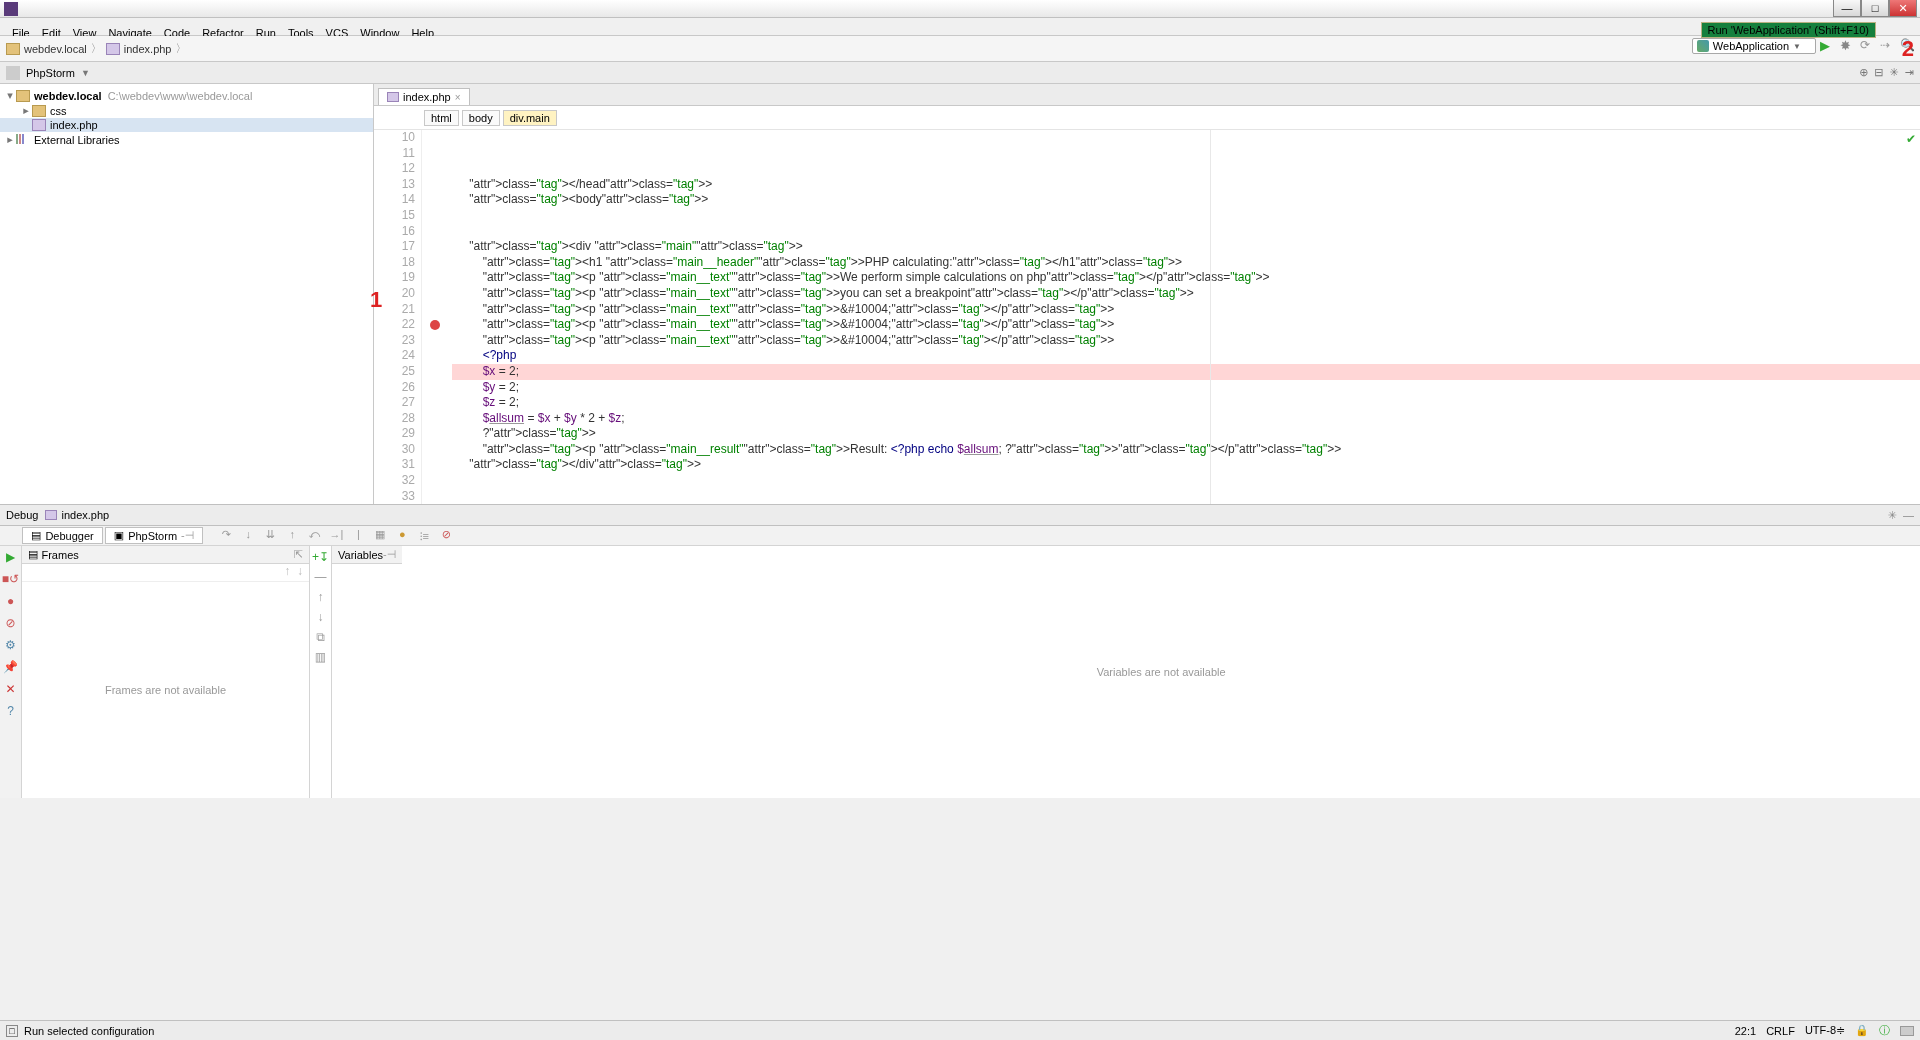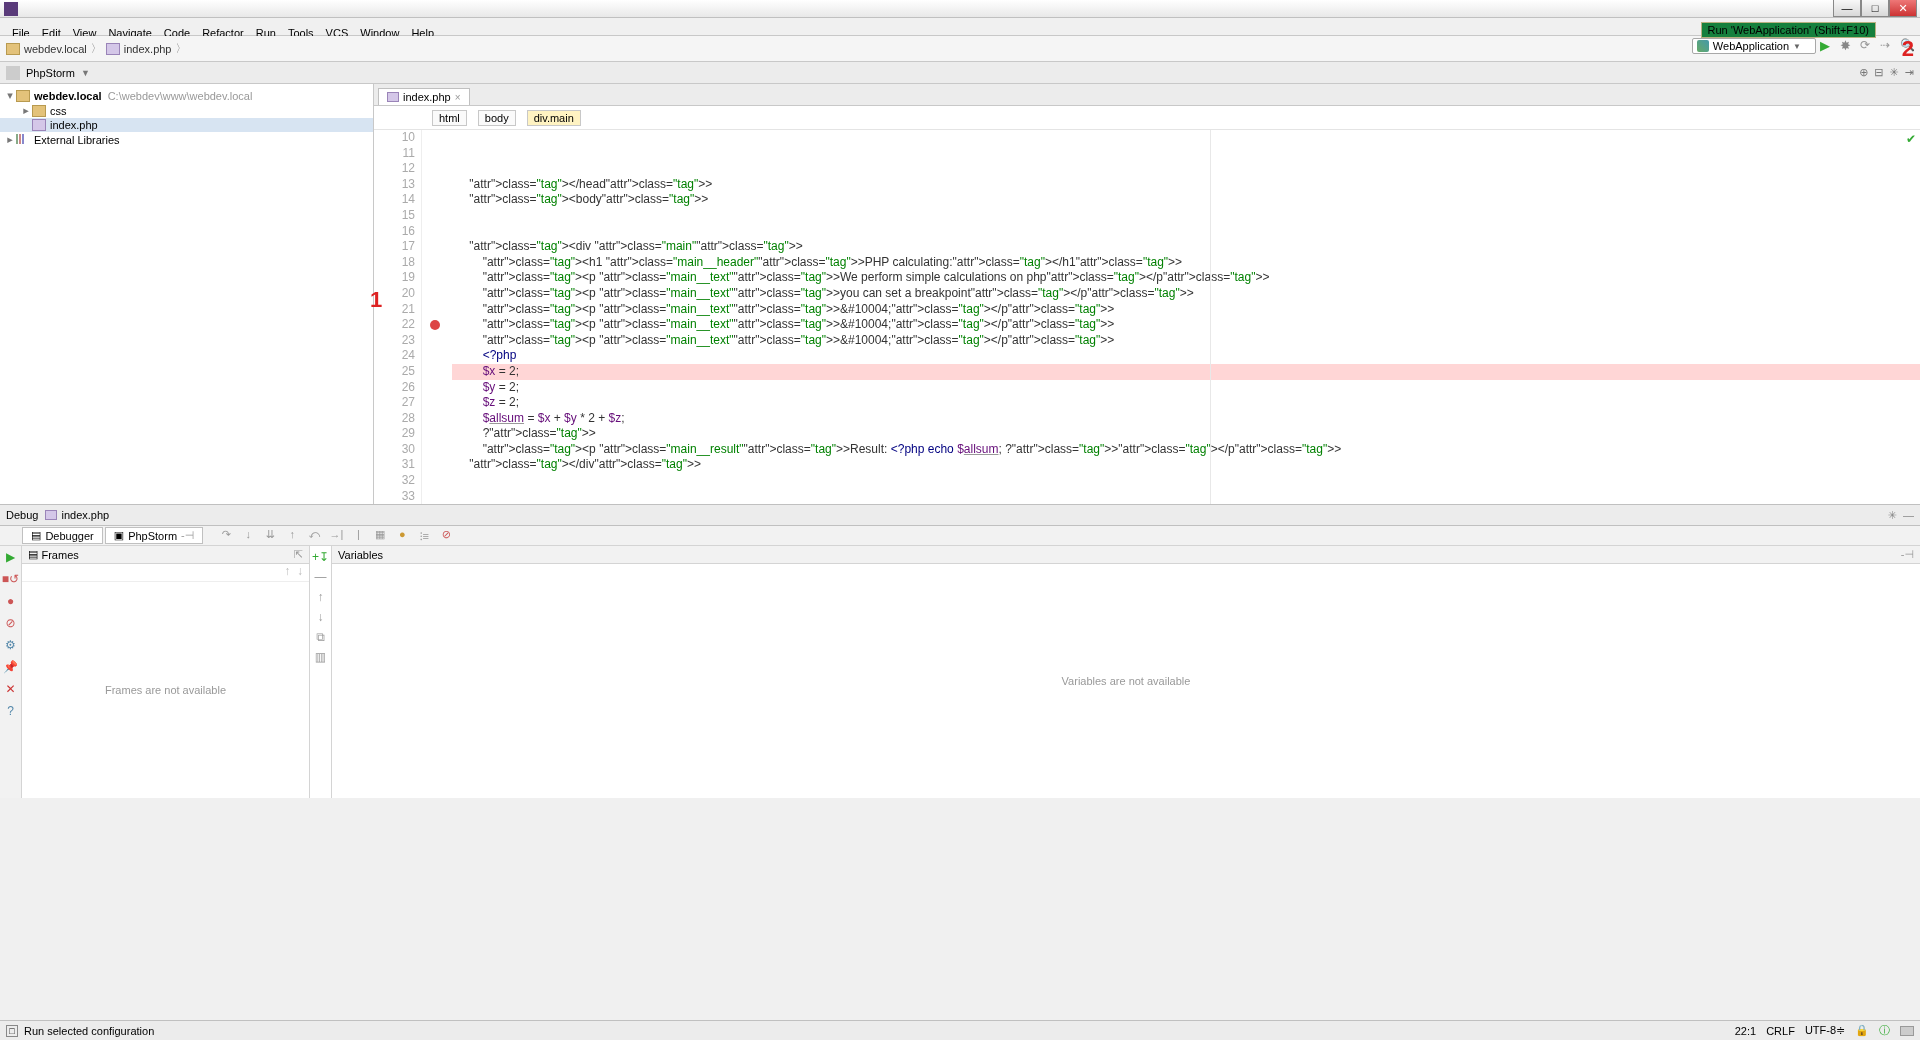--- a/index.html
+++ b/index.html
@@ -59,21 +59,21 @@
 .libbars i:nth-child(2){background:#c88;}
 .libbars i:nth-child(3){background:#88c;}
 .grey{color:#999;margin-left:6px;}
 
 
 .editor-wrap{flex:1;display:flex;flex-direction:column;background:#fff;}
 .tabstrip{height:22px;background:#ececec;border-bottom:1px solid #c8c8c8;display:flex;align-items:flex-end;padding-left:4px;}
 .tab{background:#fff;border:1px solid #c0c0c0;border-bottom:none;padding:2px 8px;font-size:11px;display:flex;align-items:center;gap:4px;}
 .tab .close{color:#999;font-size:10px;}
 .breadcrumb-code{height:24px;display:flex;align-items:center;padding-left:50px;gap:3px;border-bottom:1px solid #e4e4e4;}
-.bc-box{border:1px solid #c8c8c8;padding:1px 6px;font-size:11px;background:#fafafa;margin-left:8px;}
+.bc-box{border:1px solid #c8c8c8;padding:1px 6px;font-size:11px;background:#fafafa;}
 .bc-box.sel{background:#fff3c2;}
 .editor{flex:1;display:flex;font-family:Consolas,monospace;font-size:12px;line-height:15.6px;position:relative;overflow:hidden;gap:8px;}
 .gutter{width:48px;text-align:right;color:#aaa;padding-right:6px;background:#fff;border-right:1px solid #eee;white-space:pre;}
 .markers{width:14px;position:relative;}
 .bp{width:10px;height:10px;background:#d44;border-radius:50%;position:absolute;left:0;}
 .code{flex:1;white-space:pre;color:#333;position:relative;}
 .code .line{height:15.6px;padding-left:4px;}
 .hl-bp{background:#ffd6d6;width:100%;}
 .rmargin{position:absolute;left:758px;top:0;bottom:0;border-left:1px solid #e8e8e8;}
 .validator{position:absolute;right:4px;top:2px;color:#3a3;font-size:12px;}
@@ -92,21 +92,21 @@
 .dbg-tabs{display:flex;gap:2px;margin-right:10px;}
 .dbg-tab{background:#fff;border:1px solid #c0c0c0;padding:1px 8px;font-size:11px;display:flex;align-items:center;gap:4px;}
 .dbg-body{display:flex;height:252px;background:#fff;}
 .dbg-left-strip{width:22px;background:#f2f2f2;border-right:1px solid #d4d4d4;display:flex;flex-direction:column;align-items:center;gap:8px;padding-top:4px;}
 .dbg-left-strip span{font-size:12px;}
 .frames{flex:0 0 288px;border-right:1px solid #d4d4d4;display:flex;flex-direction:column;}
 .frames-head,.vars-head{height:18px;background:#f2f2f2;border-bottom:1px solid #d4d4d4;display:flex;align-items:center;padding:0 6px;font-size:11px;}
 .frames-head .r,.vars-head .r{margin-left:auto;color:#999;}
 .frames-body{flex:1;display:flex;align-items:center;justify-content:center;color:#999;font-size:11px;}
 .mid-strip{width:22px;border-right:1px solid #d4d4d4;display:flex;flex-direction:column;align-items:center;gap:6px;padding-top:4px;color:#999;}
-.vars{flex:1;display:flex;flex-direction:column;}
+.vars{flex:1;display:flex;flex-direction:row;}
 .vars-body{flex:1;display:flex;align-items:center;justify-content:center;color:#999;font-size:11px;}
 
 
 .statusbar{position:absolute;bottom:0;left:0;right:0;height:20px;background:#ececec;border-top:1px solid #c0c0c0;display:flex;align-items:center;padding:0 6px;font-size:11px;}
 .statusbar .sq{width:12px;height:12px;border:1px solid #888;margin-right:6px;display:flex;align-items:center;justify-content:center;font-size:9px;}
 .statusbar .right{margin-left:auto;display:flex;gap:10px;align-items:center;}
 .lock{color:#c90;}
 .man{color:#3a3;}
 </style>
 </head>

